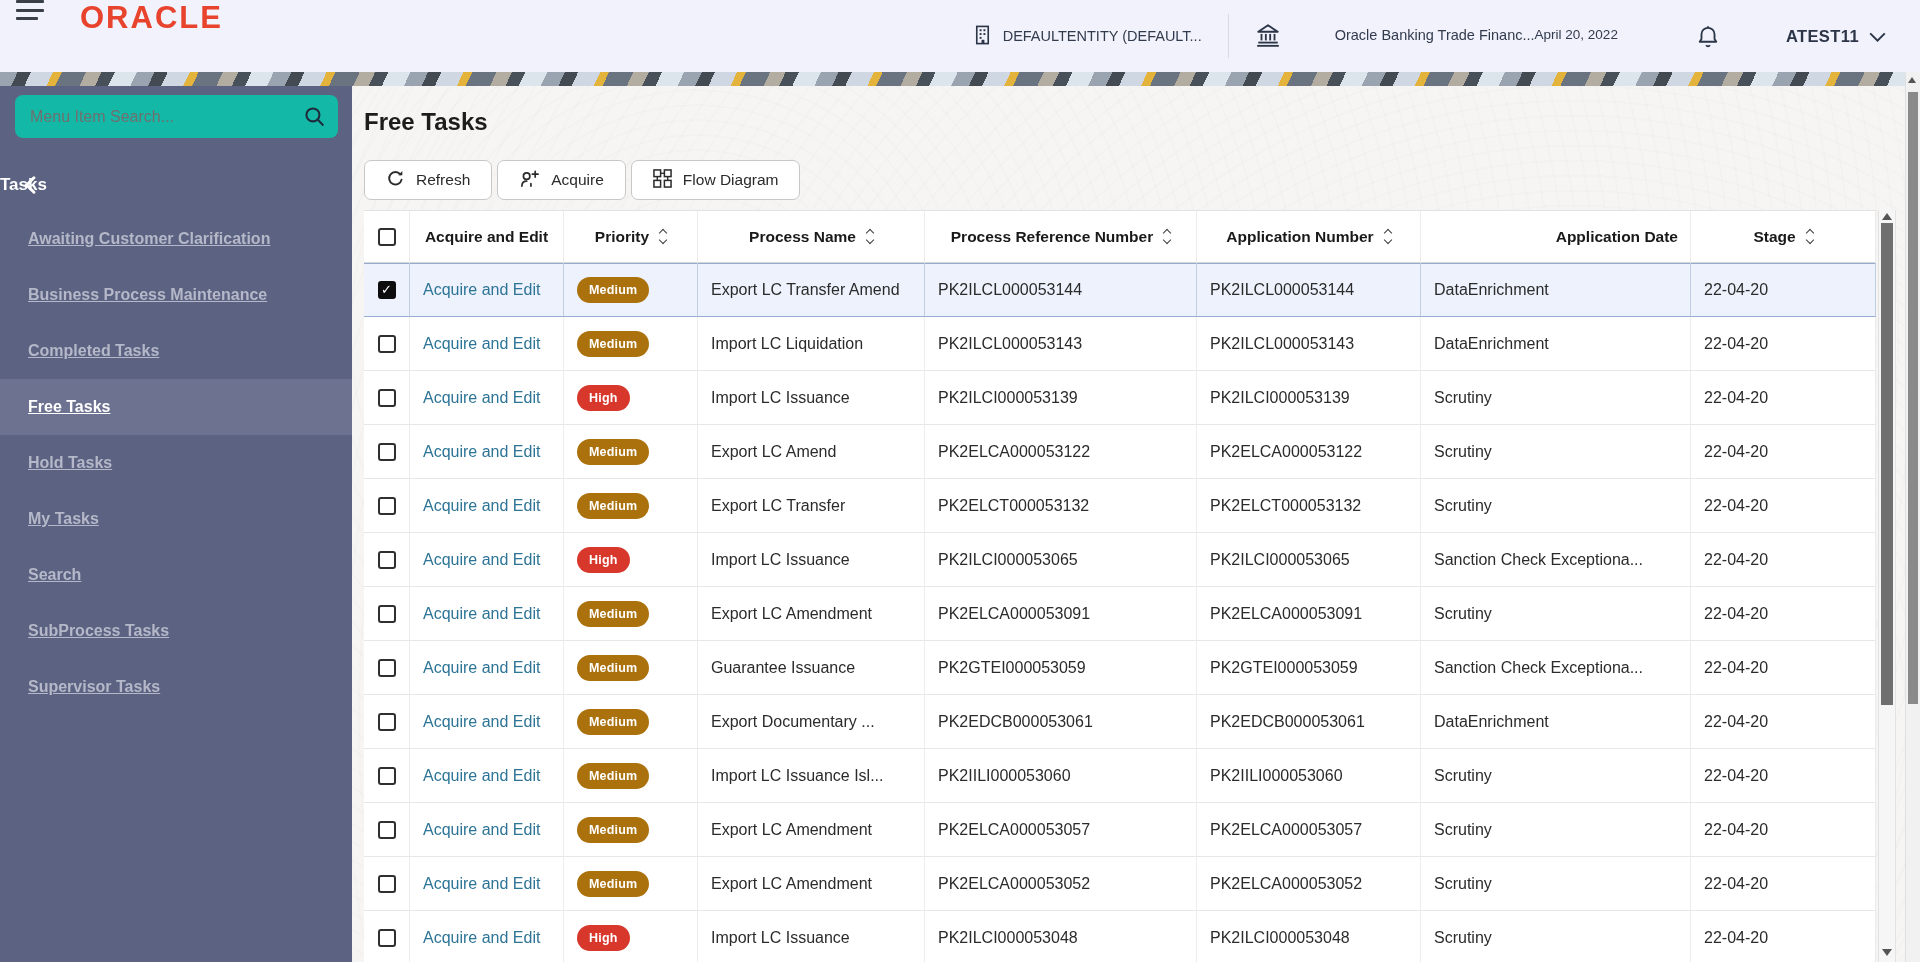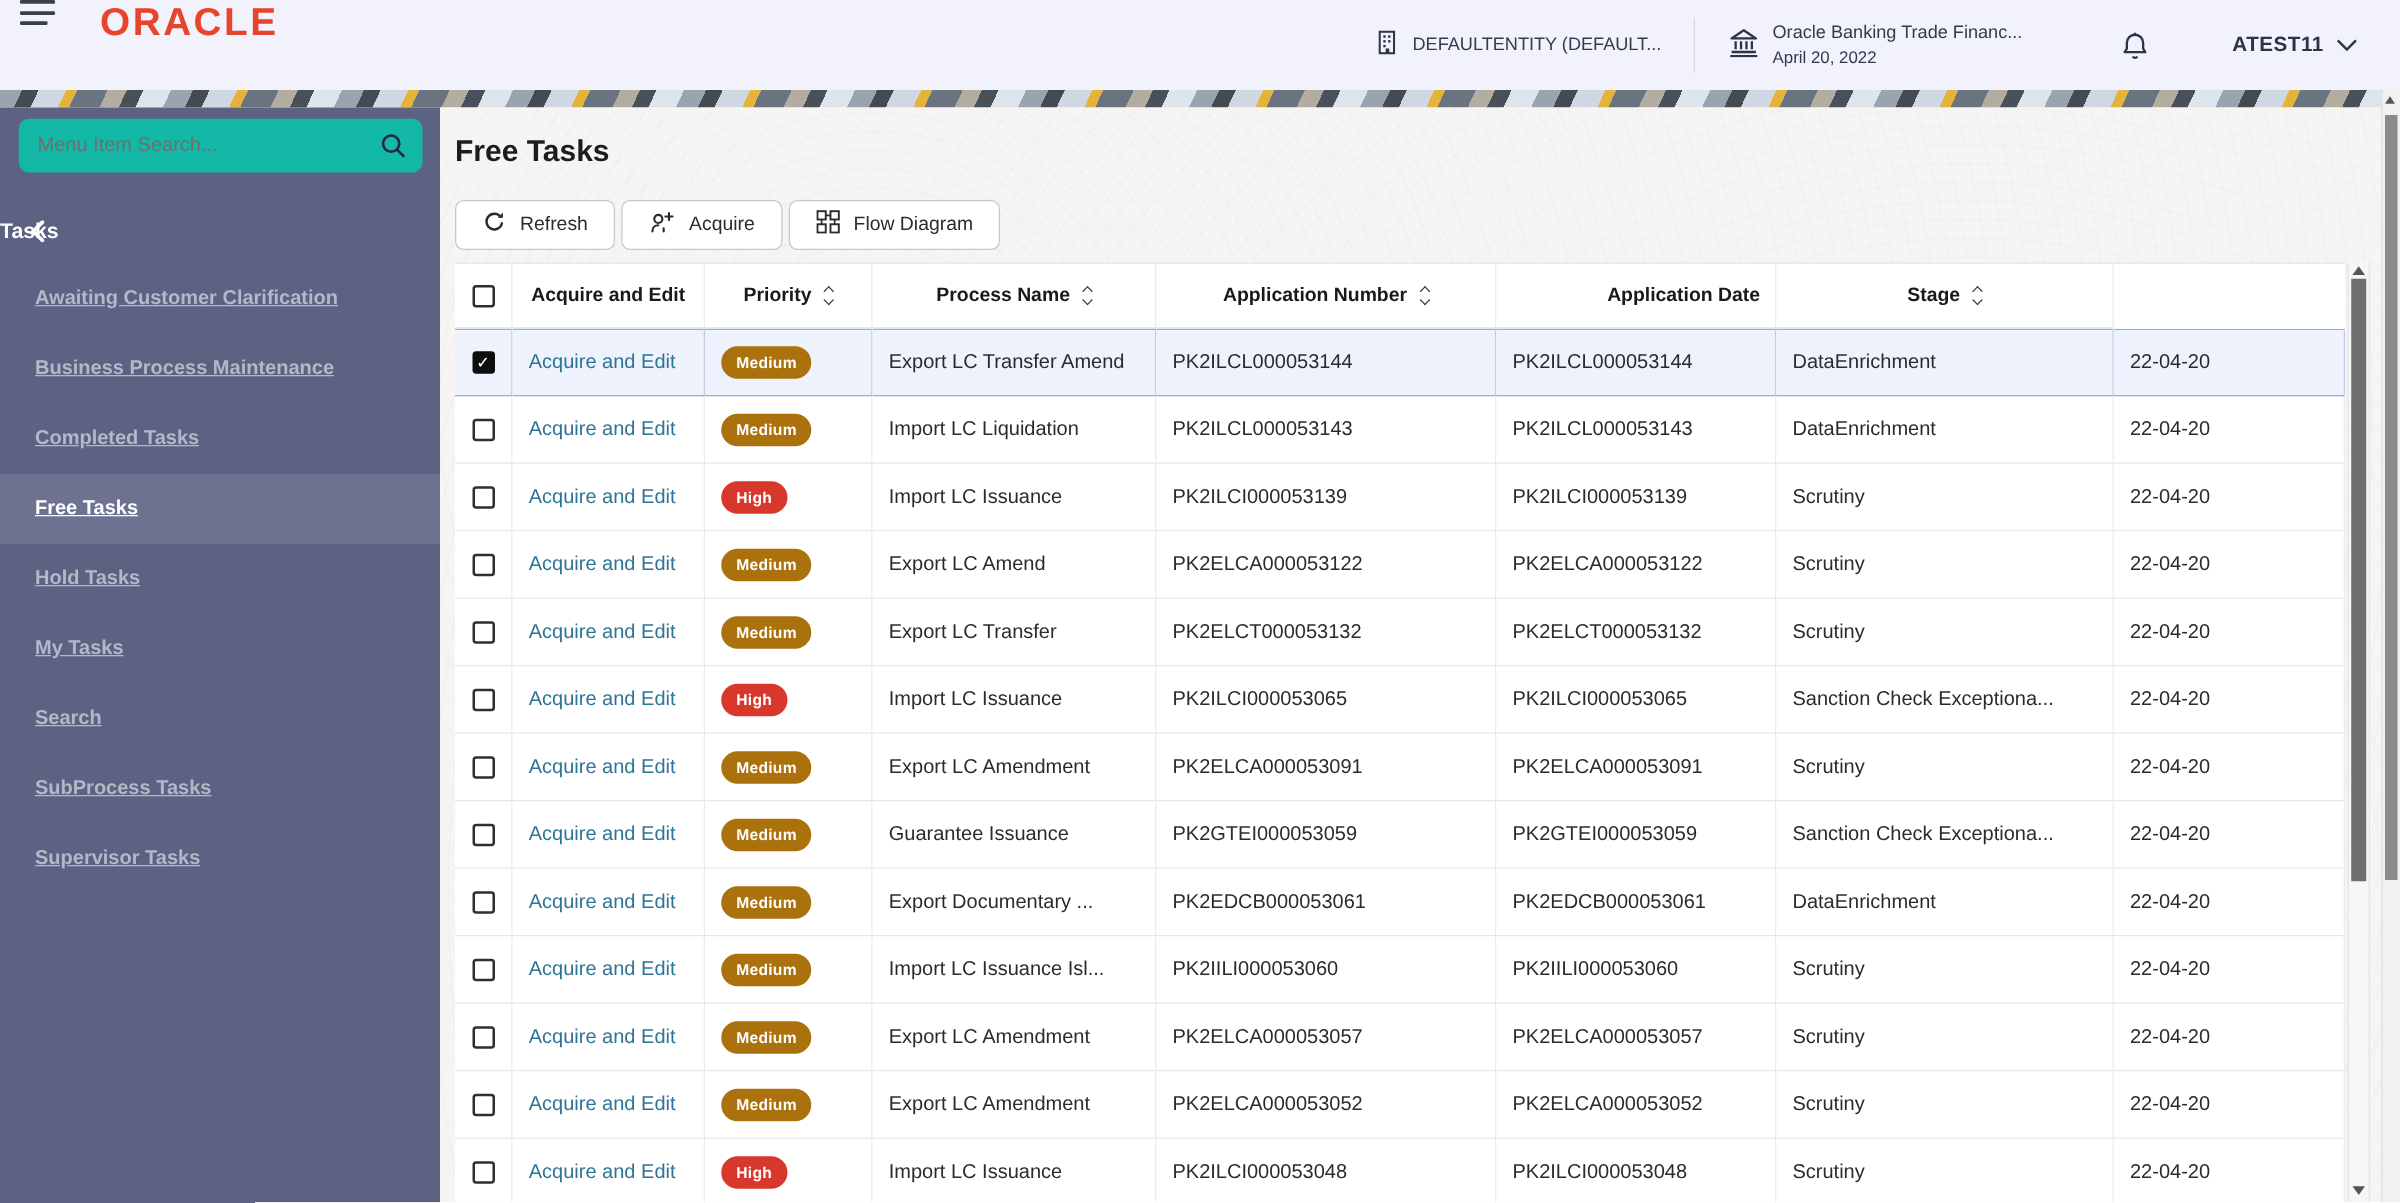--- a/index.html
+++ b/index.html
@@ -17,21 +17,21 @@
   .topbar{position:absolute;left:0;top:0;width:1920px;height:72px;background:#f1f2fb;display:flex;}
   .hamburger{width:28px;height:20px;margin-left:16px;display:flex;flex-direction:column;justify-content:space-between;cursor:pointer;}
   .hamburger span{display:block;height:3px;background:#39404a;border-radius:1px;}
   .hamburger span:nth-child(2){width:100%;}
   .hamburger span:nth-child(1){width:100%;}
   .hamburger span:nth-child(3){width:78%;}
   .brand{margin-left:36px;font-size:31px;font-weight:bold;letter-spacing:2px;color:var(--brand-red);font-family:"Liberation Sans",sans-serif;}
   .topbar-right{margin-left:auto;display:flex;align-items:center;padding-right:34px;}
   .top-item{display:flex;align-items:center;gap:10px;color:#323b4d;font-size:14.5px;cursor:pointer;}
   .top-divider{width:1px;height:44px;background:#d8dae8;margin:0 26px;}
-  .app-info-text{display:flex;flex-direction:column;line-height:1.35;}
+  .app-info-text{display:flex;flex-direction:row;line-height:1.35;margin-left:44px;}
   .app-name{font-size:14.5px;color:#323b4d;}
   .app-date{font-size:13.5px;color:#323b4d;}
   .bell{margin-left:78px;cursor:pointer;display:flex;align-items:center;}
   .user{margin-left:66px;display:flex;align-items:center;gap:10px;cursor:pointer;font-size:16.5px;font-weight:600;color:#2c3547;letter-spacing:.4px;}
 
   
   .deco-strip{position:absolute;left:0;top:72px;width:1920px;height:14px;
     background:repeating-linear-gradient(115deg,
       #9aa3b0 0 16px,#434a52 16px 28px,#cfd8e2 28px 48px,#e3b33c 48px 56px,
       #6a7380 56px 78px,#b3aca0 78px 92px,#48505a 92px 104px,#dce4ec 104px 124px);}
@@ -257,20 +257,27 @@
             </span>
           </div>
         <div class="th">
             <span>Process Name</span>
             <span class="sort">
               <i class="up"></i>
               <i class="dn"></i>
             </span>
           </div>
         <div class="th">
+            <span>Process Reference Number</span>
+            <span class="sort">
+              <i class="up"></i>
+              <i class="dn"></i>
+            </span>
+          </div>
+        <div class="th">
             <span>Application Number</span>
             <span class="sort">
               <i class="up"></i>
               <i class="dn"></i>
             </span>
           </div>
         <div class="th right">
             <span>Application Date</span>
           </div>
         <div class="th">

